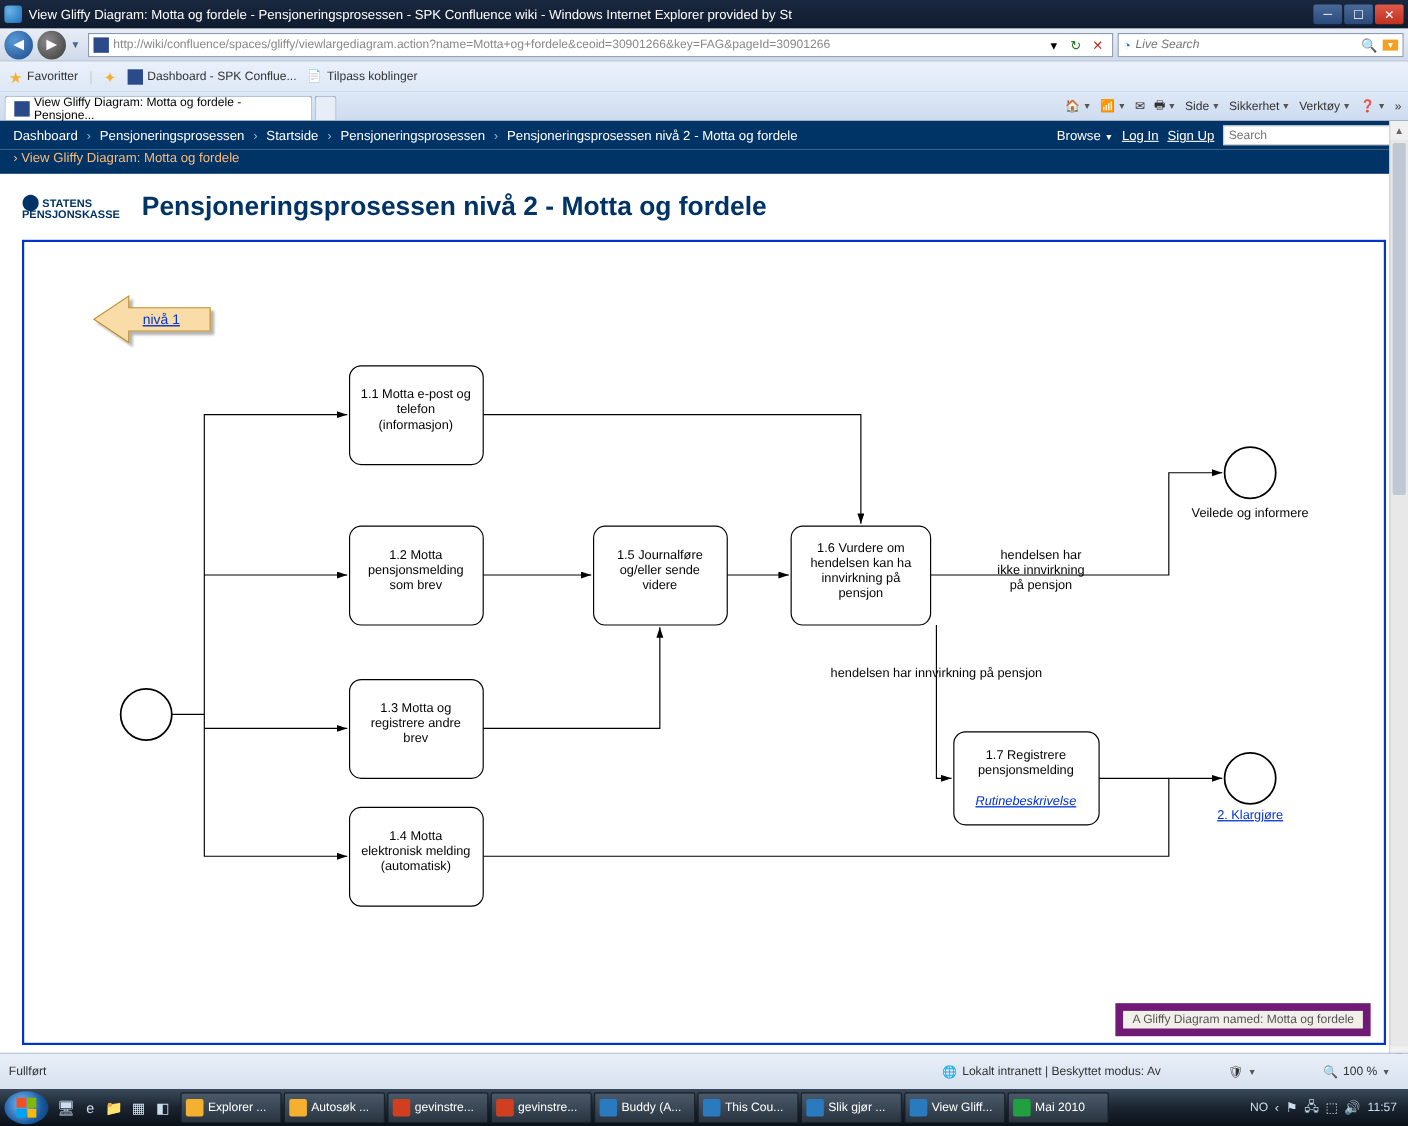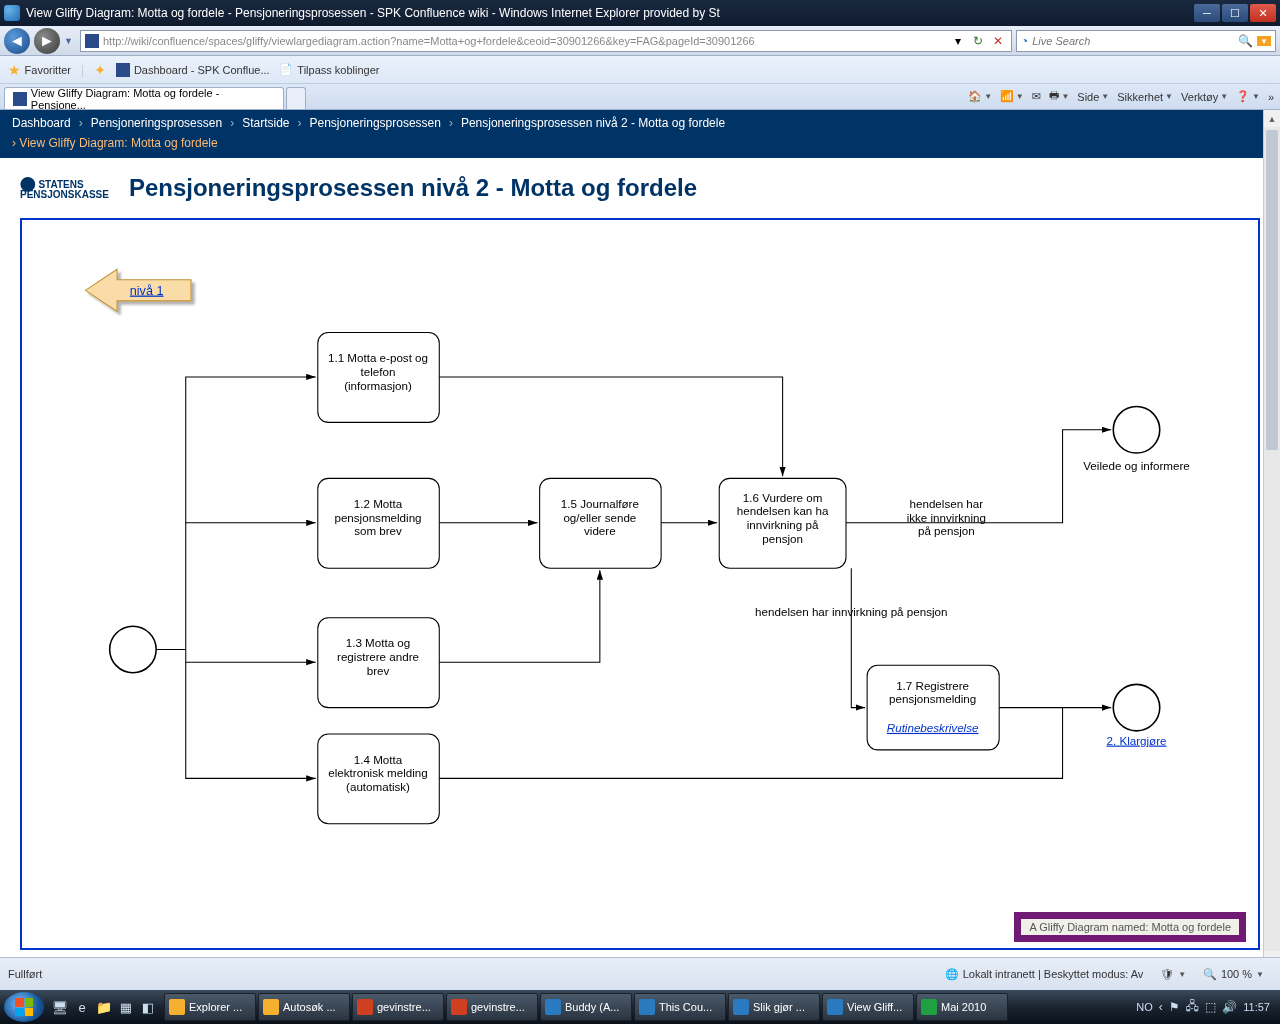--- a/index.html
+++ b/index.html
@@ -55,21 +55,21 @@
 .page-wrap { padding: 16px 20px; }
 .page-head { display: flex; align-items: center; gap: 20px; margin-bottom: 16px; }
 .spk-logo { font-size: 10px; font-weight: bold; color: #003366; line-height: 1; }
 .page-title { font-size: 24px; font-weight: bold; color: #003366; }
 
 .diagram-frame { border: 2px solid #0033cc; position: relative; height: 732px; }
 .diagram-svg { width: 100%; height: 100%; }
 .diag-label { position: absolute; right: 12px; bottom: 6px; background: #f0f0e8; border: 7px solid #701a75; padding: 2px 8px; font-size: 11px; color: #555; }
 
 
-.statusbar { position: absolute; bottom: 34px; left: 0; right: 0; height: 22px; background: linear-gradient(#e8eef7,#d8e2f0); border-top: 1px solid #b0c0d8; display: flex; align-items: center; padding: 16px 8px; font-size: 11px; color: #333; }
+.statusbar { position: absolute; bottom: 34px; left: 0; right: 0; height: 22px; background: linear-gradient(#e8eef7,#d8e2f0); border-top: 1px solid #b0c0d8; display: flex; align-items: center; padding: 16px 8px; font-size: 11px; color: #333; gap: 44px; }
 .statusbar .spacer { flex: 1; }
 .statusbar .sect { display: flex; align-items: center; gap: 4px; padding: 0 8px; border-left: 1px solid #c0cce0; height: 100%; }
 
 
 .taskbar { position: absolute; bottom: 0; left: 0; right: 0; height: 34px; background: linear-gradient(#3a4a5a, #1a2430 50%, #0a1018); display: flex; align-items: center; padding: 0 4px; gap: 2px; }
 .start-orb { width: 40px; height: 30px; background: radial-gradient(circle at 40% 40%, #5aa0e0 20%, #1a5aa0 60%, #0a3060); border-radius: 50%; display: flex; align-items: center; justify-content: center; }
 .start-orb .win-logo { width: 18px; height: 18px; display: grid; grid-template: 1fr 1fr / 1fr 1fr; gap: 1px; }
 .win-logo span:nth-child(1){background:#f25022}.win-logo span:nth-child(2){background:#7fba00}.win-logo span:nth-child(3){background:#00a4ef}.win-logo span:nth-child(4){background:#ffb900}
 .ql { display: flex; gap: 2px; margin: 0 4px; }
 .ql-item { width: 20px; height: 26px; display: flex; align-items: center; justify-content: center; color: #cde; font-size: 13px; }
@@ -166,20 +166,26 @@
 <div class="conf-crumb">
   <a>Dashboard</a>
     <span class="sep">›</span>
   <a>Pensjoneringsprosessen</a>
     <span class="sep">›</span>
   <a>Startside</a>
     <span class="sep">›</span>
   <a>Pensjoneringsprosessen</a>
     <span class="sep">›</span>
   <a>Pensjoneringsprosessen nivå 2 - Motta og fordele</a>
+  <div class="conf-right">
+    <span><span>Browse</span> <span class="drop-tri" style="color:#fff">▼</span></span>
+    <a>Log In</a>
+    <a>Sign Up</a>
+    <input class="conf-search" placeholder="Search" style="">
+  </div>
 </div>
 <div class="conf-crumb2">
   <span class="sep">›</span> <span>View Gliffy Diagram: Motta og fordele</span>
 </div>
 
 <div class="page-wrap">
   <div class="page-head">
     <div class="spk-logo"><span style="font-size:14px">⬤</span> <span style="white-space:pre-line">STATENS
 PENSJONSKASSE</span></div>
     <div class="page-title">Pensjoneringsprosessen nivå 2 - Motta og fordele</div>

